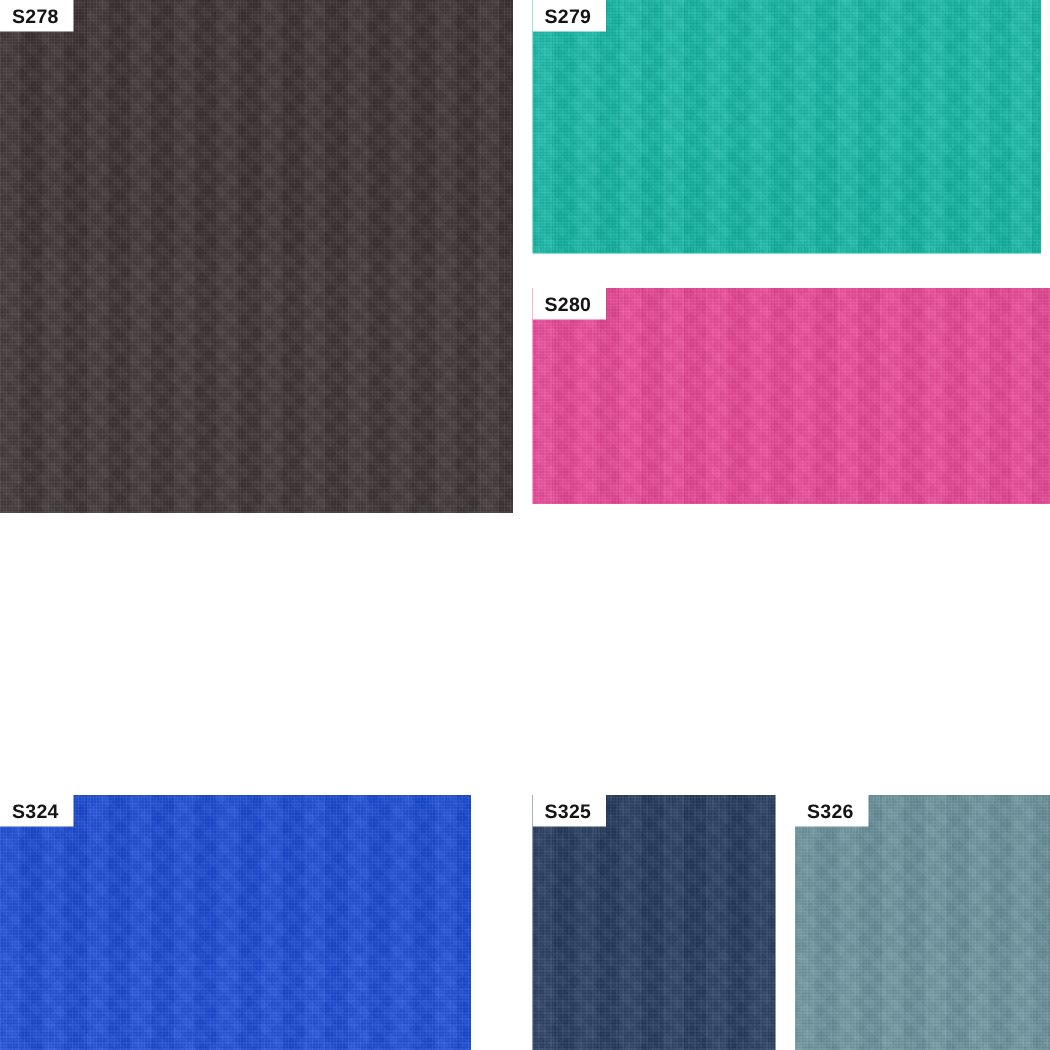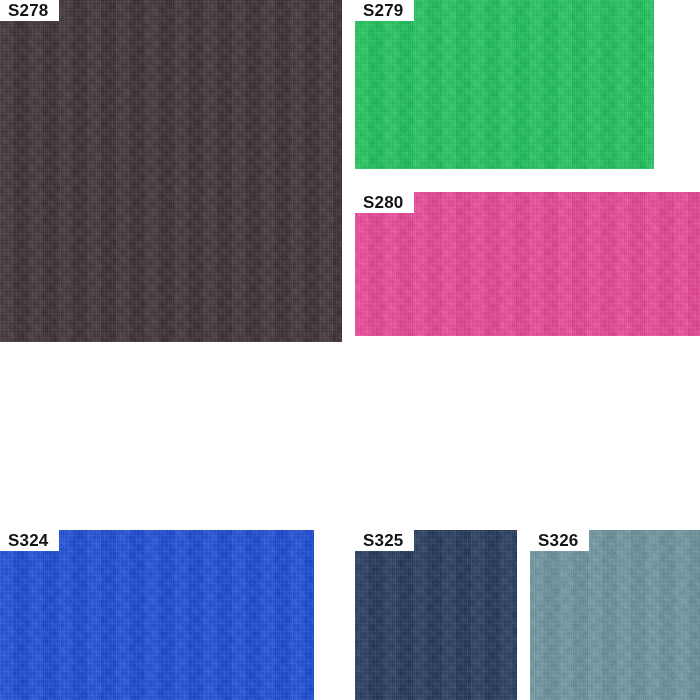--- a/index.html
+++ b/index.html
@@ -84,21 +84,21 @@
         rgba(0,0,0,0.028) 29px
       );
     pointer-events: none;
   }
   .label {
     position: absolute;
     left: 0;
     top: 0;
     background: #ffffff;
     color: #141414;
-    font-size: 17px;
+    font-size: 13px;
     font-weight: bold;
     letter-spacing: 0.2px;
     line-height: 21px;
     height: 21px;
     padding: 0 10px 0 8px;
     white-space: nowrap;
     z-index: 5;
   }
 </style>
 </head>
@@ -106,21 +106,21 @@
 
 <div id="board" style="width: 700px; height: 700px; background: rgb(255, 255, 255);">
 
   <div class="swatch" style="left: 0px; top: 0px; width: 342px; height: 342px; background: rgb(62, 51, 53);">
     <div class="weave"></div>
     <div class="mottle"></div>
     <div class="banding"></div>
     <div class="label">S278</div>
   </div>
 
-  <div class="swatch" style="left: 355px; top: 0px; width: 299px; height: 169px; background: #22c55e;">
+  <div class="swatch" style="left: 355px; top: 0px; width: 339px; height: 169px; background: #14b8a6;">
     <div class="weave"></div>
     <div class="mottle"></div>
     <div class="banding"></div>
     <div class="label">S279</div>
   </div>
 
   <div class="swatch" style="left: 355px; top: 192px; width: 345px; height: 144px; background: #ec4899;">
     <div class="weave"></div>
     <div class="mottle"></div>
     <div class="banding"></div>

